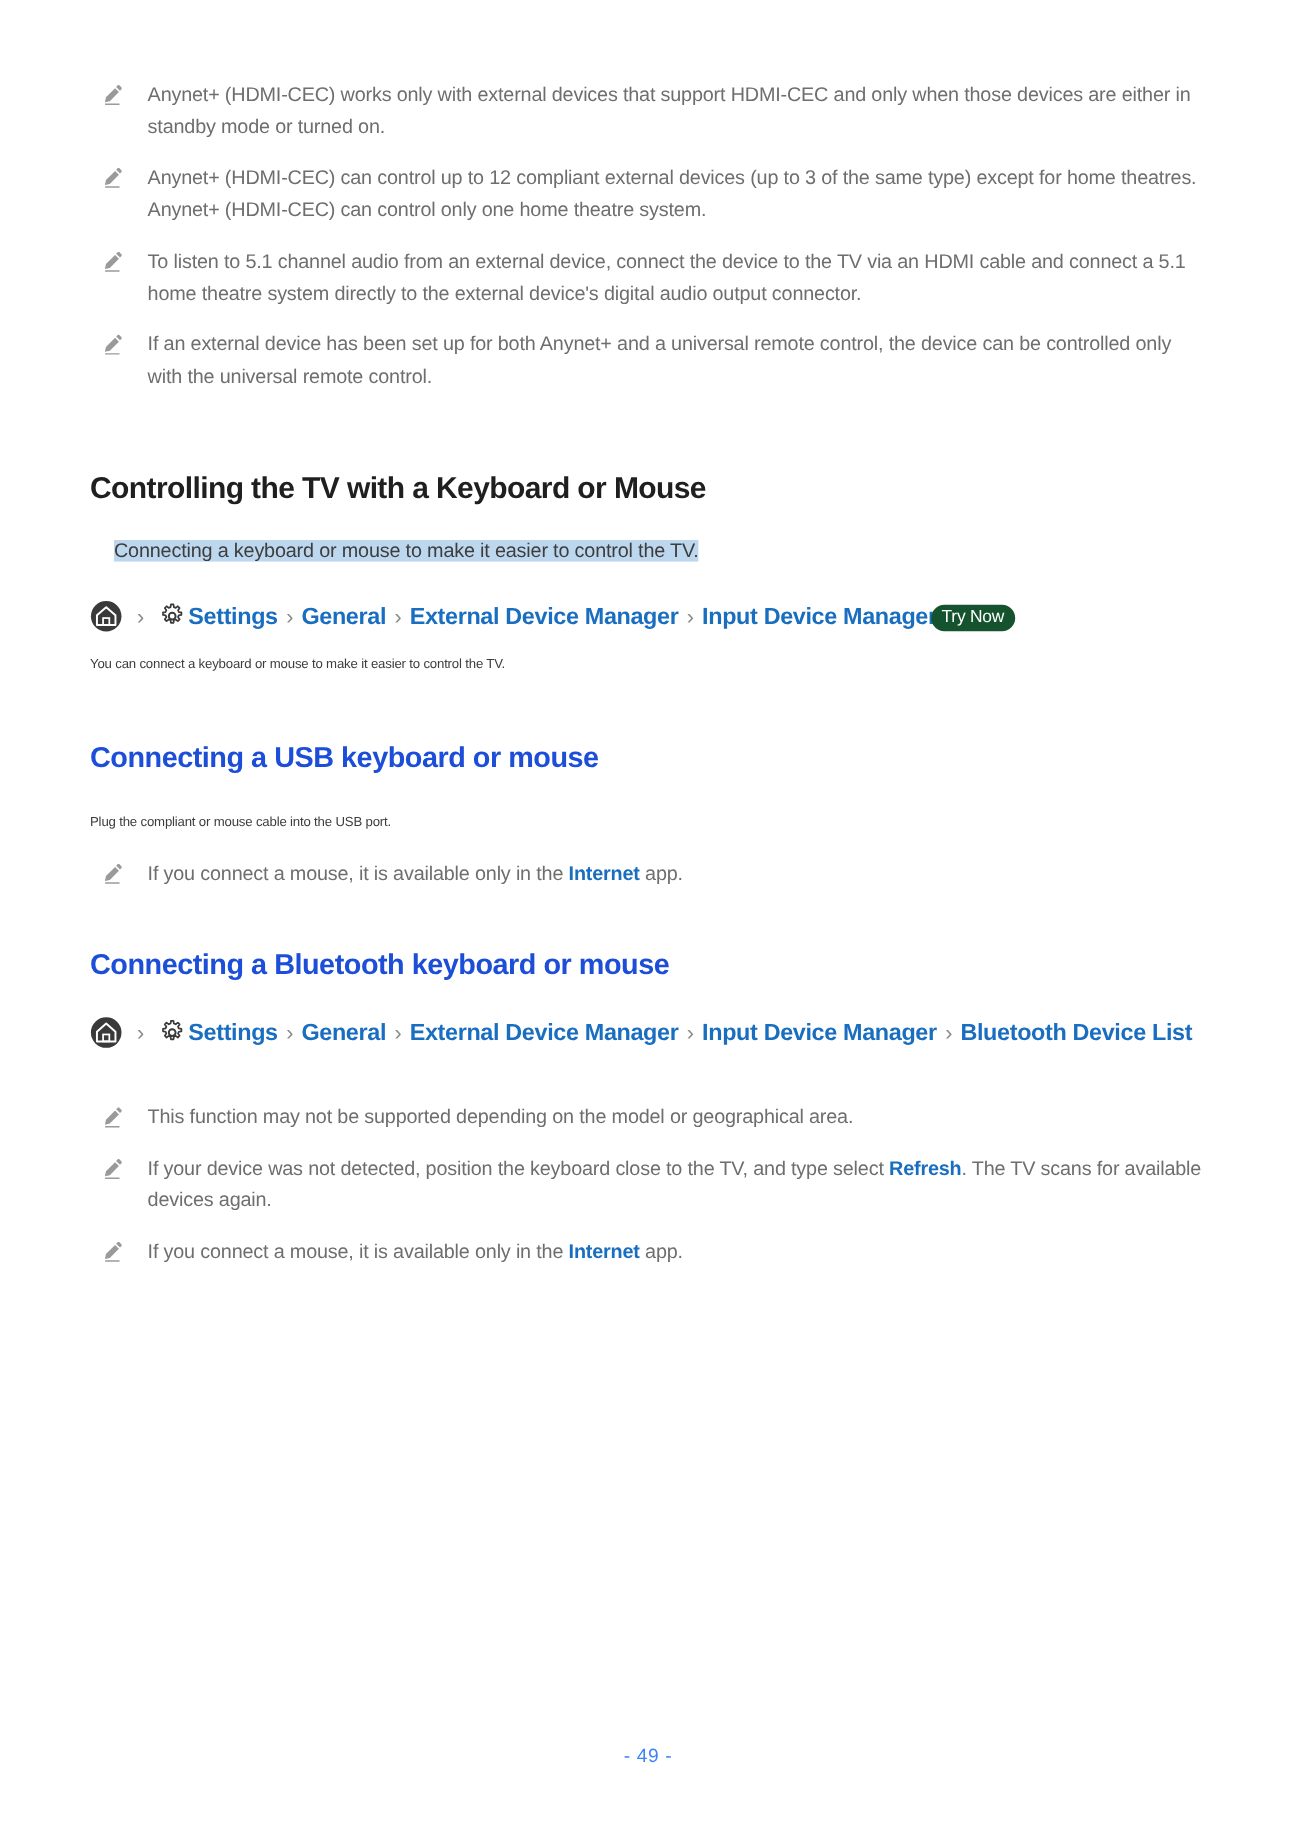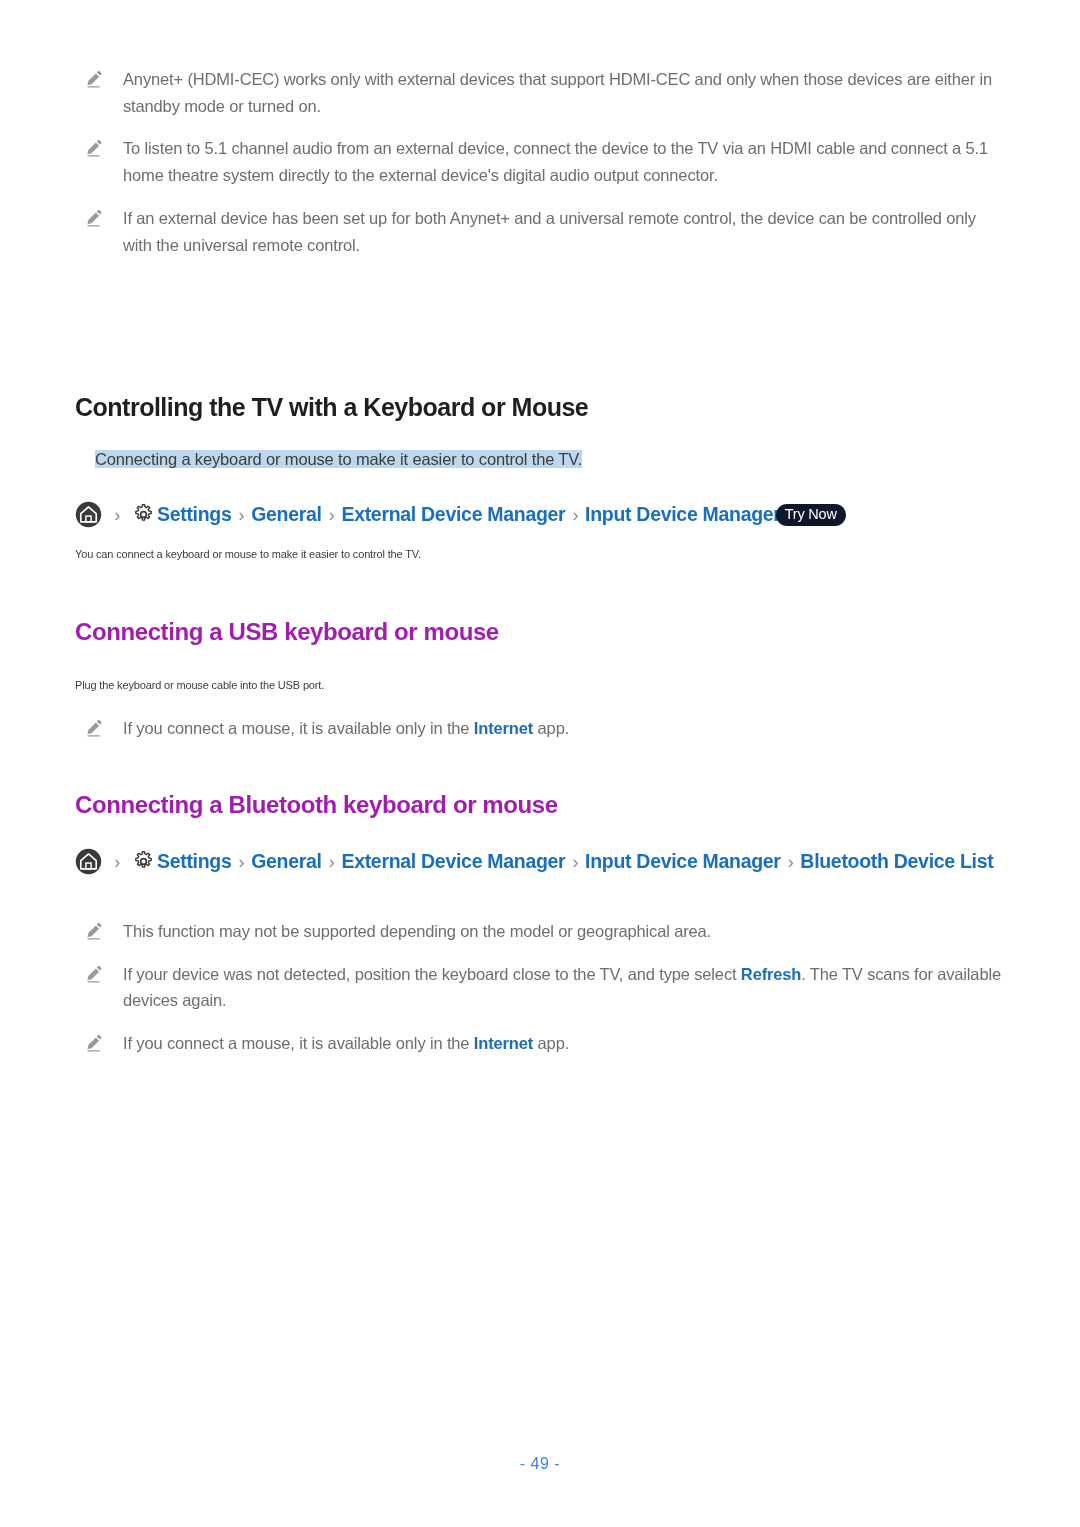--- a/index.html
+++ b/index.html
@@ -54,21 +54,21 @@
     font-size: 25px;
     font-weight: bold;
     color: #1f1f1f;
     letter-spacing: -0.5px;
     margin: 0;
     line-height: 1.25;
   }
   .h2 {
     font-size: 24px;
     font-weight: bold;
-    color: #a21caf;
+    color: #1d4ed8;
     letter-spacing: -0.4px;
     margin: 0;
     line-height: 1.3;
   }
 
   .summary-line {
     font-size: 16.5px;
     color: #3d3d3d;
     line-height: 1.55;
     letter-spacing: -0.15px;
@@ -115,21 +115,21 @@
   }
   .gear-icon {
     display: inline-block;
     vertical-align: -5px;
     width: 23px;
     height: 23px;
     margin-right: 2px;
   }
   .try-now {
     display: inline-block;
-    background: #0f172a;
+    background: #14532d;
     color: #ffffff;
     font-size: 14.5px;
     font-weight: normal;
     letter-spacing: -0.2px;
     border-radius: 11px;
     padding: 2px 9px 3px 9px;
     line-height: 1.15;
     vertical-align: 2px;
     margin-left: -5px;
     white-space: nowrap;
@@ -179,20 +179,28 @@
           </svg>
       </span>
       <span>Anynet+ (HDMI-CEC) works only with external devices that support HDMI-CEC and only when those devices are either in standby mode or turned on.</span>
     </li>
     <li class="note-item">
       <span class="pencil-icon">
         <svg viewBox="0 0 20 20" width="20" height="20">
             <path d="M14.6 2.3c-.5-.5-1.2-.5-1.7 0l-1.1 1.1 3.2 3.2 1.1-1.1c.5-.5.5-1.2 0-1.7l-1.5-1.5zM10.9 4.5L3.3 12.1l-.9 4.1 4.1-.9 7.6-7.6-3.2-3.2zM2.6 17.3h12v1.2h-12z" fill="#9a9a9a"></path>
           </svg>
       </span>
+      <span>Anynet+ (HDMI-CEC) can control up to 12 compliant external devices (up to 3 of the same type) except for home theatres. Anynet+ (HDMI-CEC) can control only one home theatre system.</span>
+    </li>
+    <li class="note-item">
+      <span class="pencil-icon">
+        <svg viewBox="0 0 20 20" width="20" height="20">
+            <path d="M14.6 2.3c-.5-.5-1.2-.5-1.7 0l-1.1 1.1 3.2 3.2 1.1-1.1c.5-.5.5-1.2 0-1.7l-1.5-1.5zM10.9 4.5L3.3 12.1l-.9 4.1 4.1-.9 7.6-7.6-3.2-3.2zM2.6 17.3h12v1.2h-12z" fill="#9a9a9a"></path>
+          </svg>
+      </span>
       <span>To listen to 5.1 channel audio from an external device, connect the device to the TV via an HDMI cable and connect a 5.1 home theatre system directly to the external device's digital audio output connector.</span>
     </li>
     <li class="note-item">
       <span class="pencil-icon">
         <svg viewBox="0 0 20 20" width="20" height="20">
             <path d="M14.6 2.3c-.5-.5-1.2-.5-1.7 0l-1.1 1.1 3.2 3.2 1.1-1.1c.5-.5.5-1.2 0-1.7l-1.5-1.5zM10.9 4.5L3.3 12.1l-.9 4.1 4.1-.9 7.6-7.6-3.2-3.2zM2.6 17.3h12v1.2h-12z" fill="#9a9a9a"></path>
           </svg>
       </span>
       <span>If an external device has been set up for both Anynet+ and a universal remote control, the device can be controlled only with the universal remote control.</span>
     </li>
@@ -218,21 +226,21 @@
         <path d="M12 8.2a3.8 3.8 0 1 0 0 7.6 3.8 3.8 0 0 0 0-7.6zm0 1.7a2.1 2.1 0 1 1 0 4.2 2.1 2.1 0 0 1 0-4.2z" fill="#3a3a3a"></path>
         <path d="M10.9 1.8h2.2l.35 2.3 1.6.66 1.85-1.4 1.56 1.56-1.4 1.85.66 1.6 2.3.35v2.2l-2.3.35-.66 1.6 1.4 1.85-1.56 1.56-1.85-1.4-1.6.66-.35 2.3h-2.2l-.35-2.3-1.6-.66-1.85 1.4-1.56-1.56 1.4-1.85-.66-1.6-2.3-.35v-2.2l2.3-.35.66-1.6-1.4-1.85 1.56-1.56 1.85 1.4 1.6-.66z" fill="none" stroke="#3a3a3a" stroke-width="1.5" stroke-linejoin="round"></path>
       </svg>
     </span><span class="crumb">Settings</span><span class="sep">›</span><span class="crumb">General</span><span class="sep">›</span><span class="crumb">External Device Manager</span><span class="sep">›</span><span class="crumb">Input Device Manager</span><span class="try-now">Try Now</span>
   </div>
 
   <p class="body-text blk" id="intro-text">You can connect a keyboard or mouse to make it easier to control the TV.</p>
 
   <h2 class="h2 blk" id="usb-heading">Connecting a USB keyboard or mouse</h2>
 
-  <p class="body-text blk" id="usb-body">Plug the keyboard or mouse cable into the USB port.</p>
+  <p class="body-text blk" id="usb-body">Plug the compliant or mouse cable into the USB port.</p>
 
   <ul class="note-list blk" id="usb-notes">
     <li class="note-item">
       <span class="pencil-icon">
         <svg viewBox="0 0 20 20" width="20" height="20">
             <path d="M14.6 2.3c-.5-.5-1.2-.5-1.7 0l-1.1 1.1 3.2 3.2 1.1-1.1c.5-.5.5-1.2 0-1.7l-1.5-1.5zM10.9 4.5L3.3 12.1l-.9 4.1 4.1-.9 7.6-7.6-3.2-3.2zM2.6 17.3h12v1.2h-12z" fill="#9a9a9a"></path>
           </svg>
       </span>
       <span>If you connect a mouse, it is available only in the </span><span class="lnk">Internet</span><span> app.</span>
     </li>

